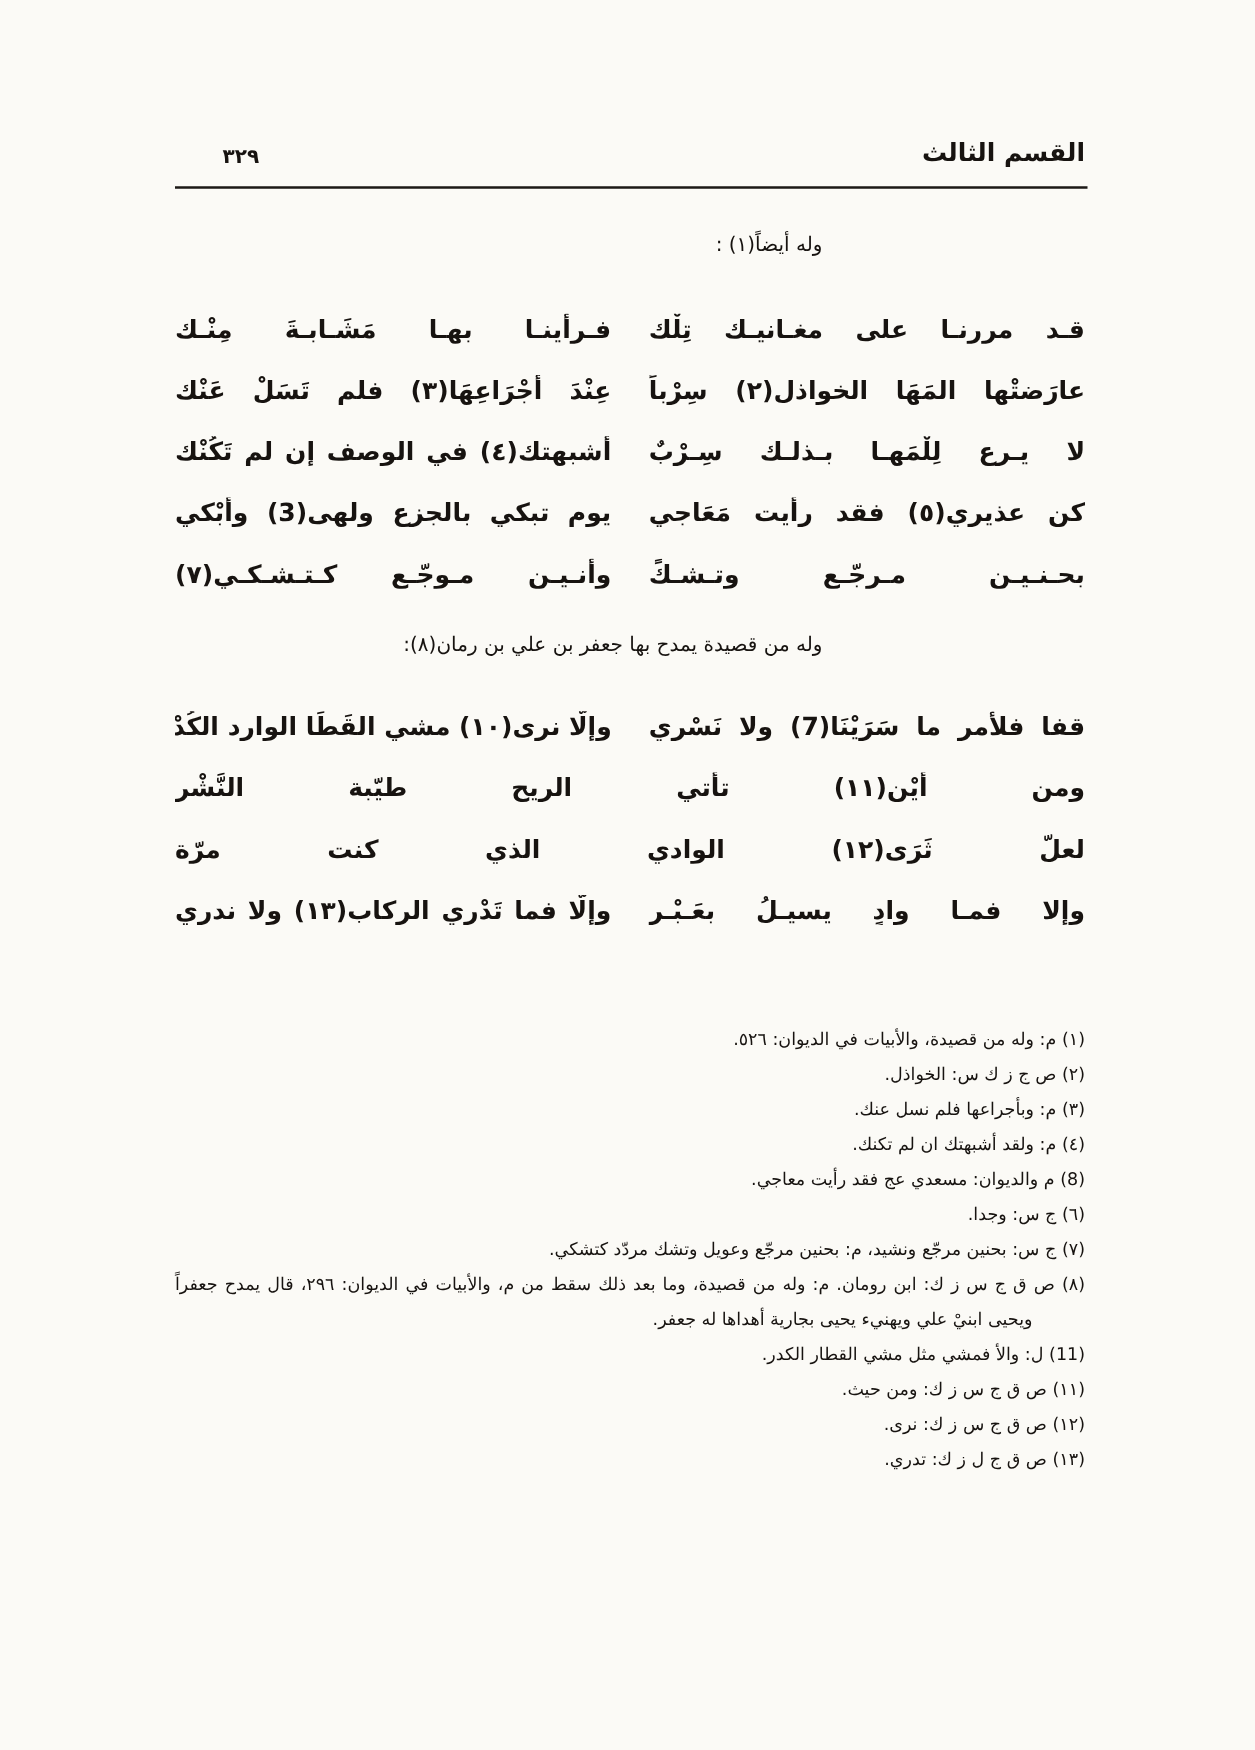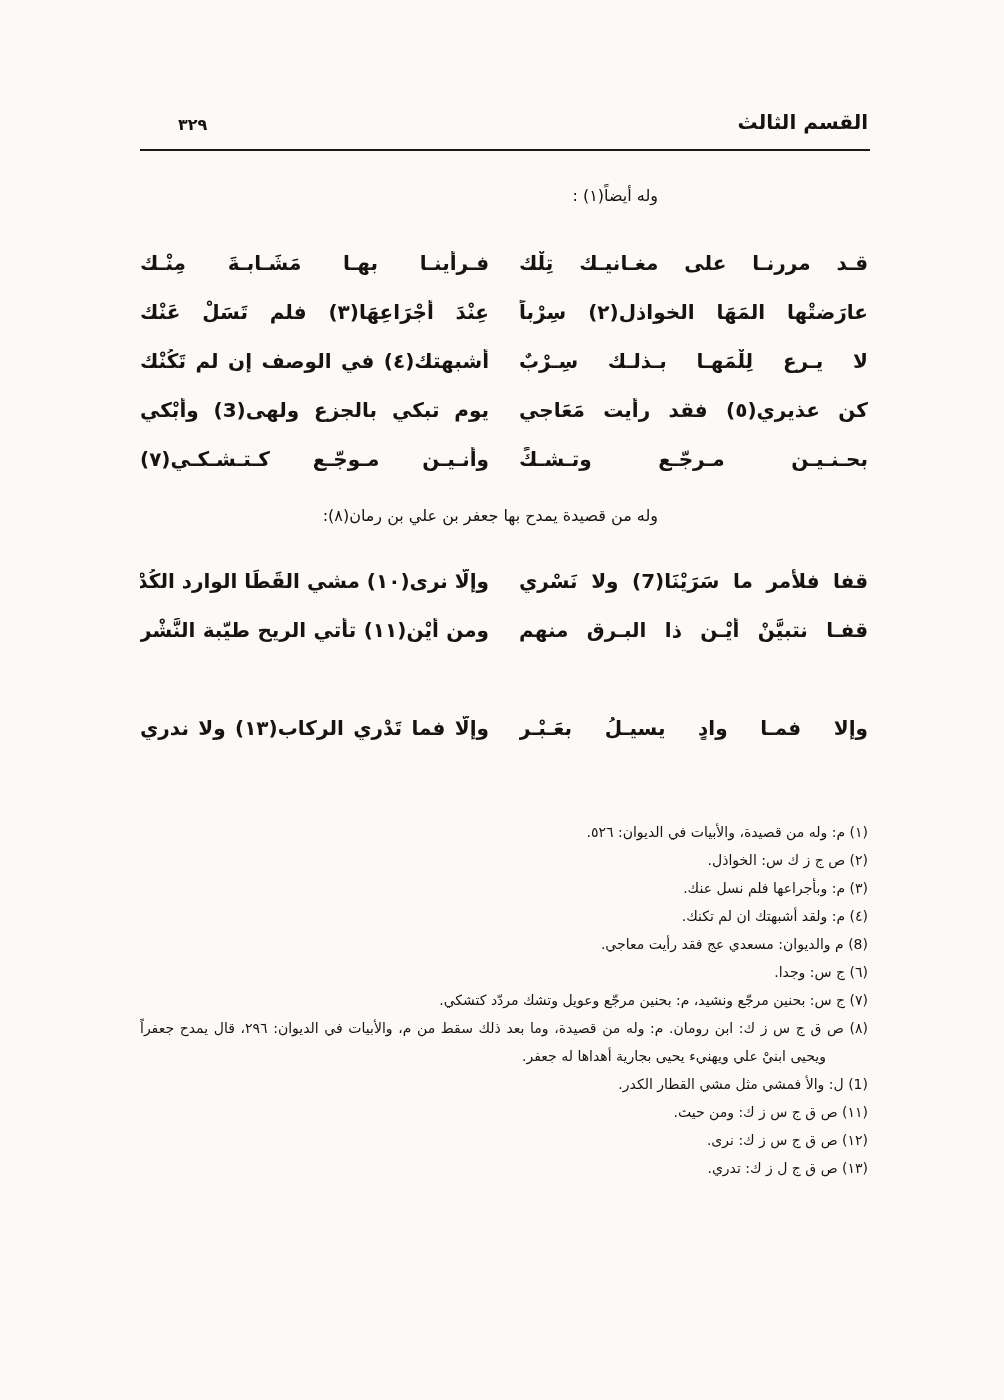--- a/index.html
+++ b/index.html
@@ -94,39 +94,39 @@
   </div>
 
   <p class="intro" id="intro2">وله من قصيدة يمدح بها جعفر بن علي بن رمان(٨):</p>
 
   <div class="poem" id="poem2">
     <div class="verse">
       <span class="hemistich">قفا فلأمر ما سَرَيْنَا(7) ولا نَسْري</span>
       <span class="hemistich">وإلّا نرى(١٠) مشي القَطَا الوارد الكُدْر</span>
     </div>
     <div class="verse">
-      <span class="hemistich">قفـا نتبيَّنْ أيْـن ذا البـرق منهم</span>
       <span class="hemistich">ومن أيْن(١١) تأتي الريح طيّبة النَّشْر</span>
     </div>
     <div class="verse">
+      <span class="hemistich">لعلّ ثَرَى(١٢) الوادي الذي كنت مرّة</span>
     </div>
     <div class="verse">
       <span class="hemistich">وإلا فمـا وادٍ يسيـلُ بعَـبْـر</span>
       <span class="hemistich">وإلّا فما تَدْري الركاب(١٣) ولا ندري</span>
     </div>
   </div>
 
   <div class="footnotes">
     <p class="footnote">(١) م: وله من قصيدة، والأبيات في الديوان: ٥٢٦.</p>
     <p class="footnote">(٢) ص ج ز ك س: الخواذل.</p>
     <p class="footnote">(٣) م: وبأجراعها فلم نسل عنك.</p>
     <p class="footnote">(٤) م: ولقد أشبهتك ان لم تكنك.</p>
     <p class="footnote">(8) م والديوان: مسعدي عج فقد رأيت معاجي.</p>
     <p class="footnote">(٦) ج س: وجدا.</p>
     <p class="footnote">(٧) ج س: بحنين مرجّع ونشيد، م: بحنين مرجّع وعويل وتشك مردّد كتشكي.</p>
     <p class="footnote">(٨) ص ق ج س ز ك: ابن رومان. م: وله من قصيدة، وما بعد ذلك سقط من م، والأبيات في الديوان: ٢٩٦، قال يمدح جعفراً ويحيى ابنيْ علي ويهنيء يحيى بجارية أهداها له جعفر.</p>
-    <p class="footnote">(1) ل: والأ فمشي مثل مشي القطار الكدر.</p>
+    <p class="footnote">(11) ل: والأ فمشي مثل مشي القطار الكدر.</p>
     <p class="footnote">(١١) ص ق ج س ز ك: ومن حيث.</p>
     <p class="footnote">(١٢) ص ق ج س ز ك: نرى.</p>
     <p class="footnote">(١٣) ص ق ج ل ز ك: تدري.</p>
   </div>
 
 </div>
 
 </body></html>

